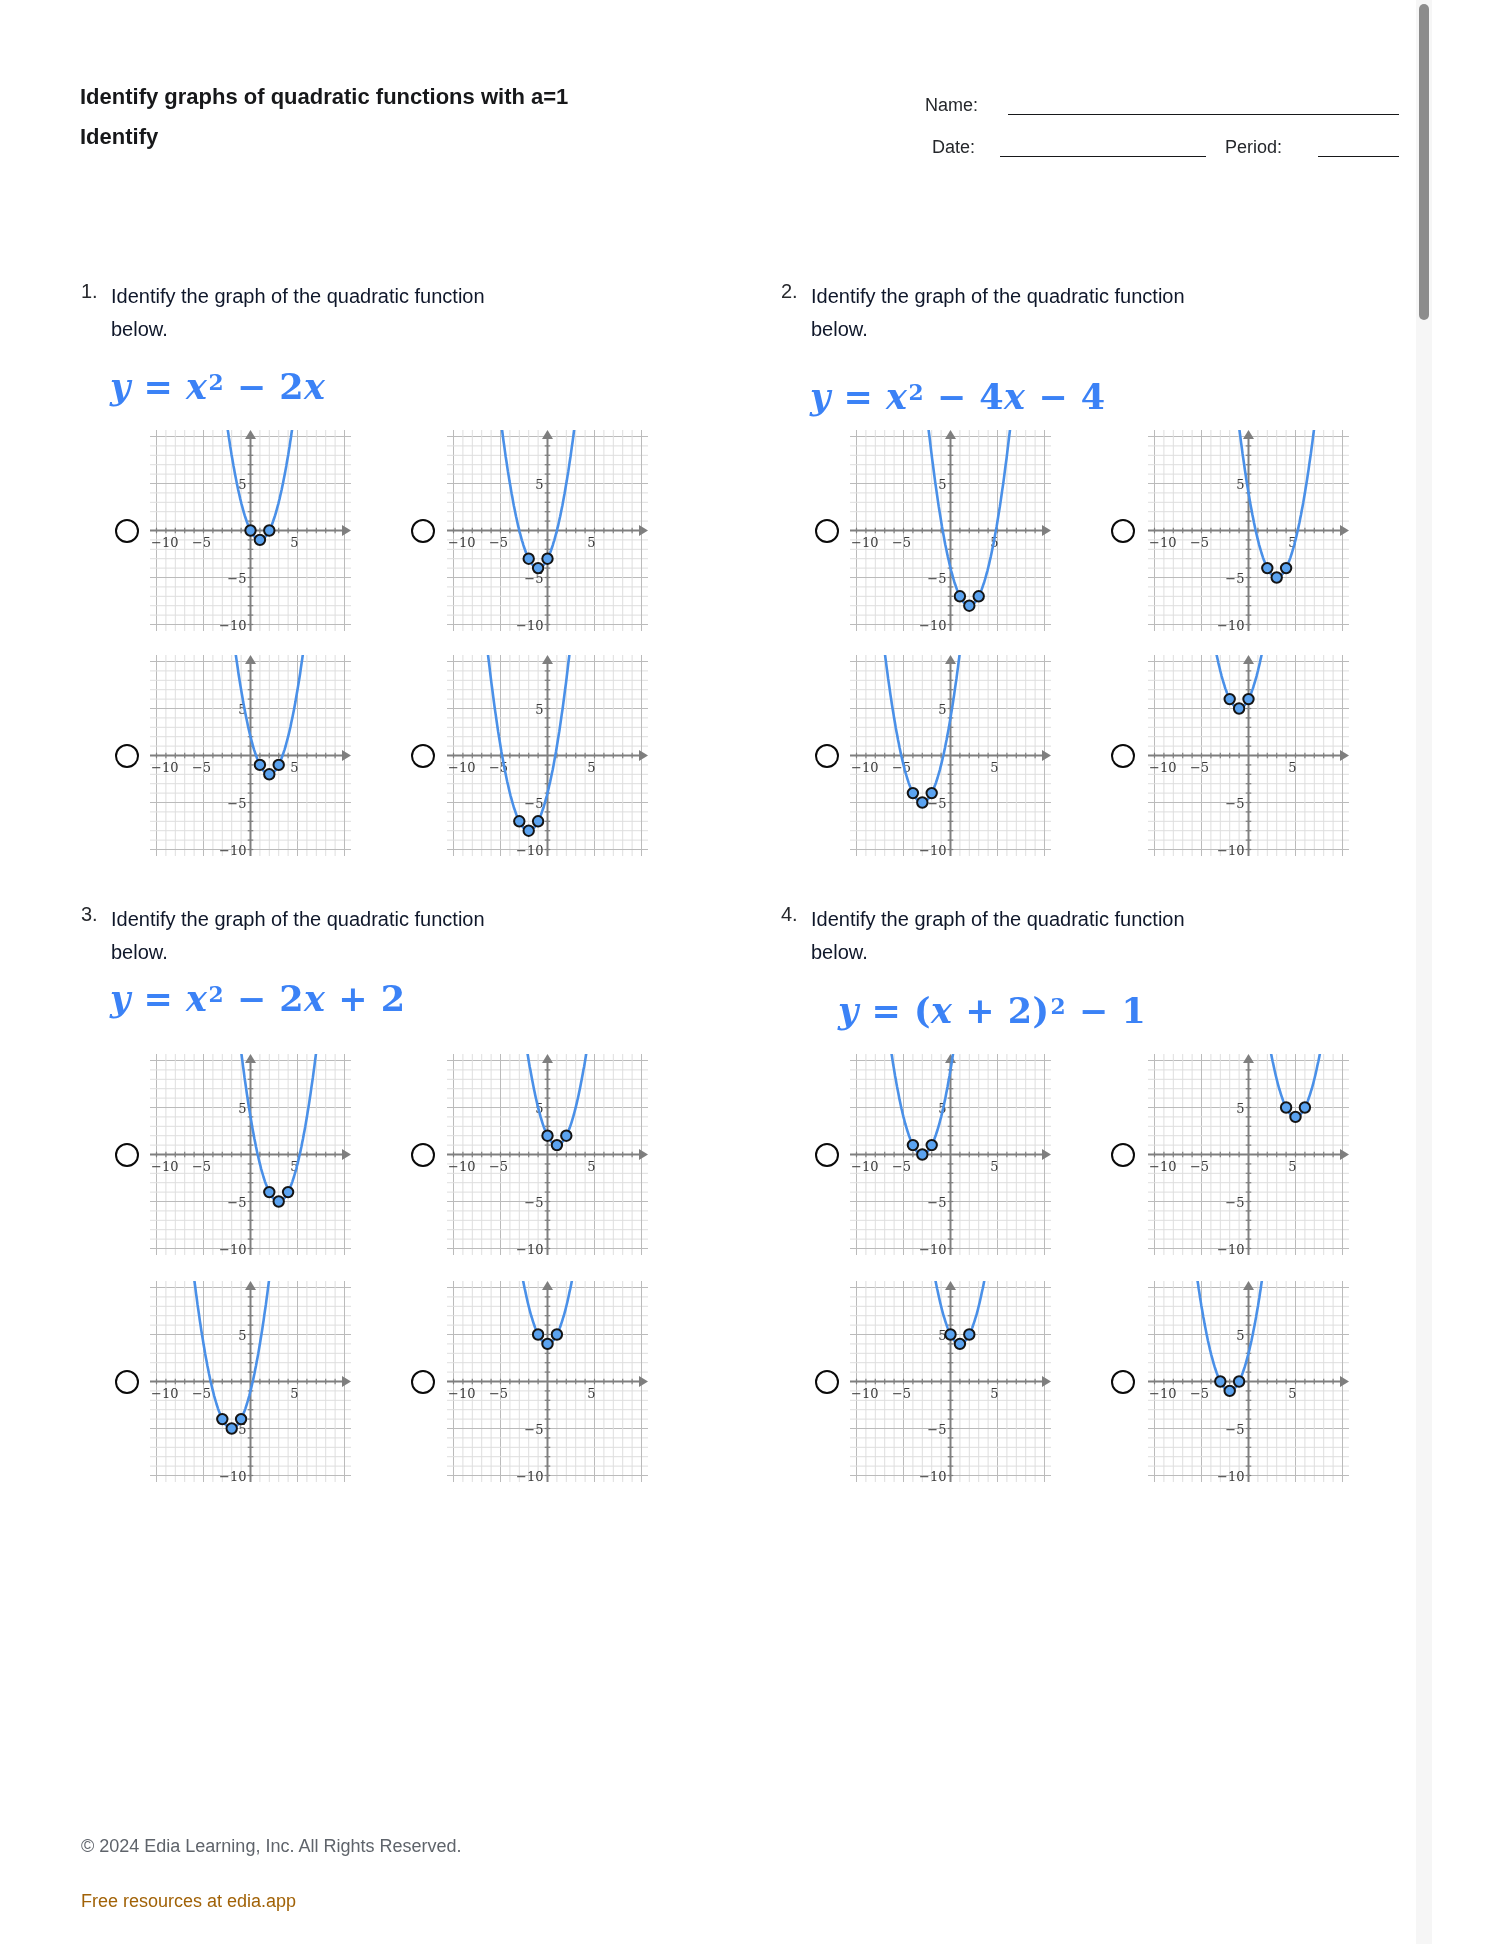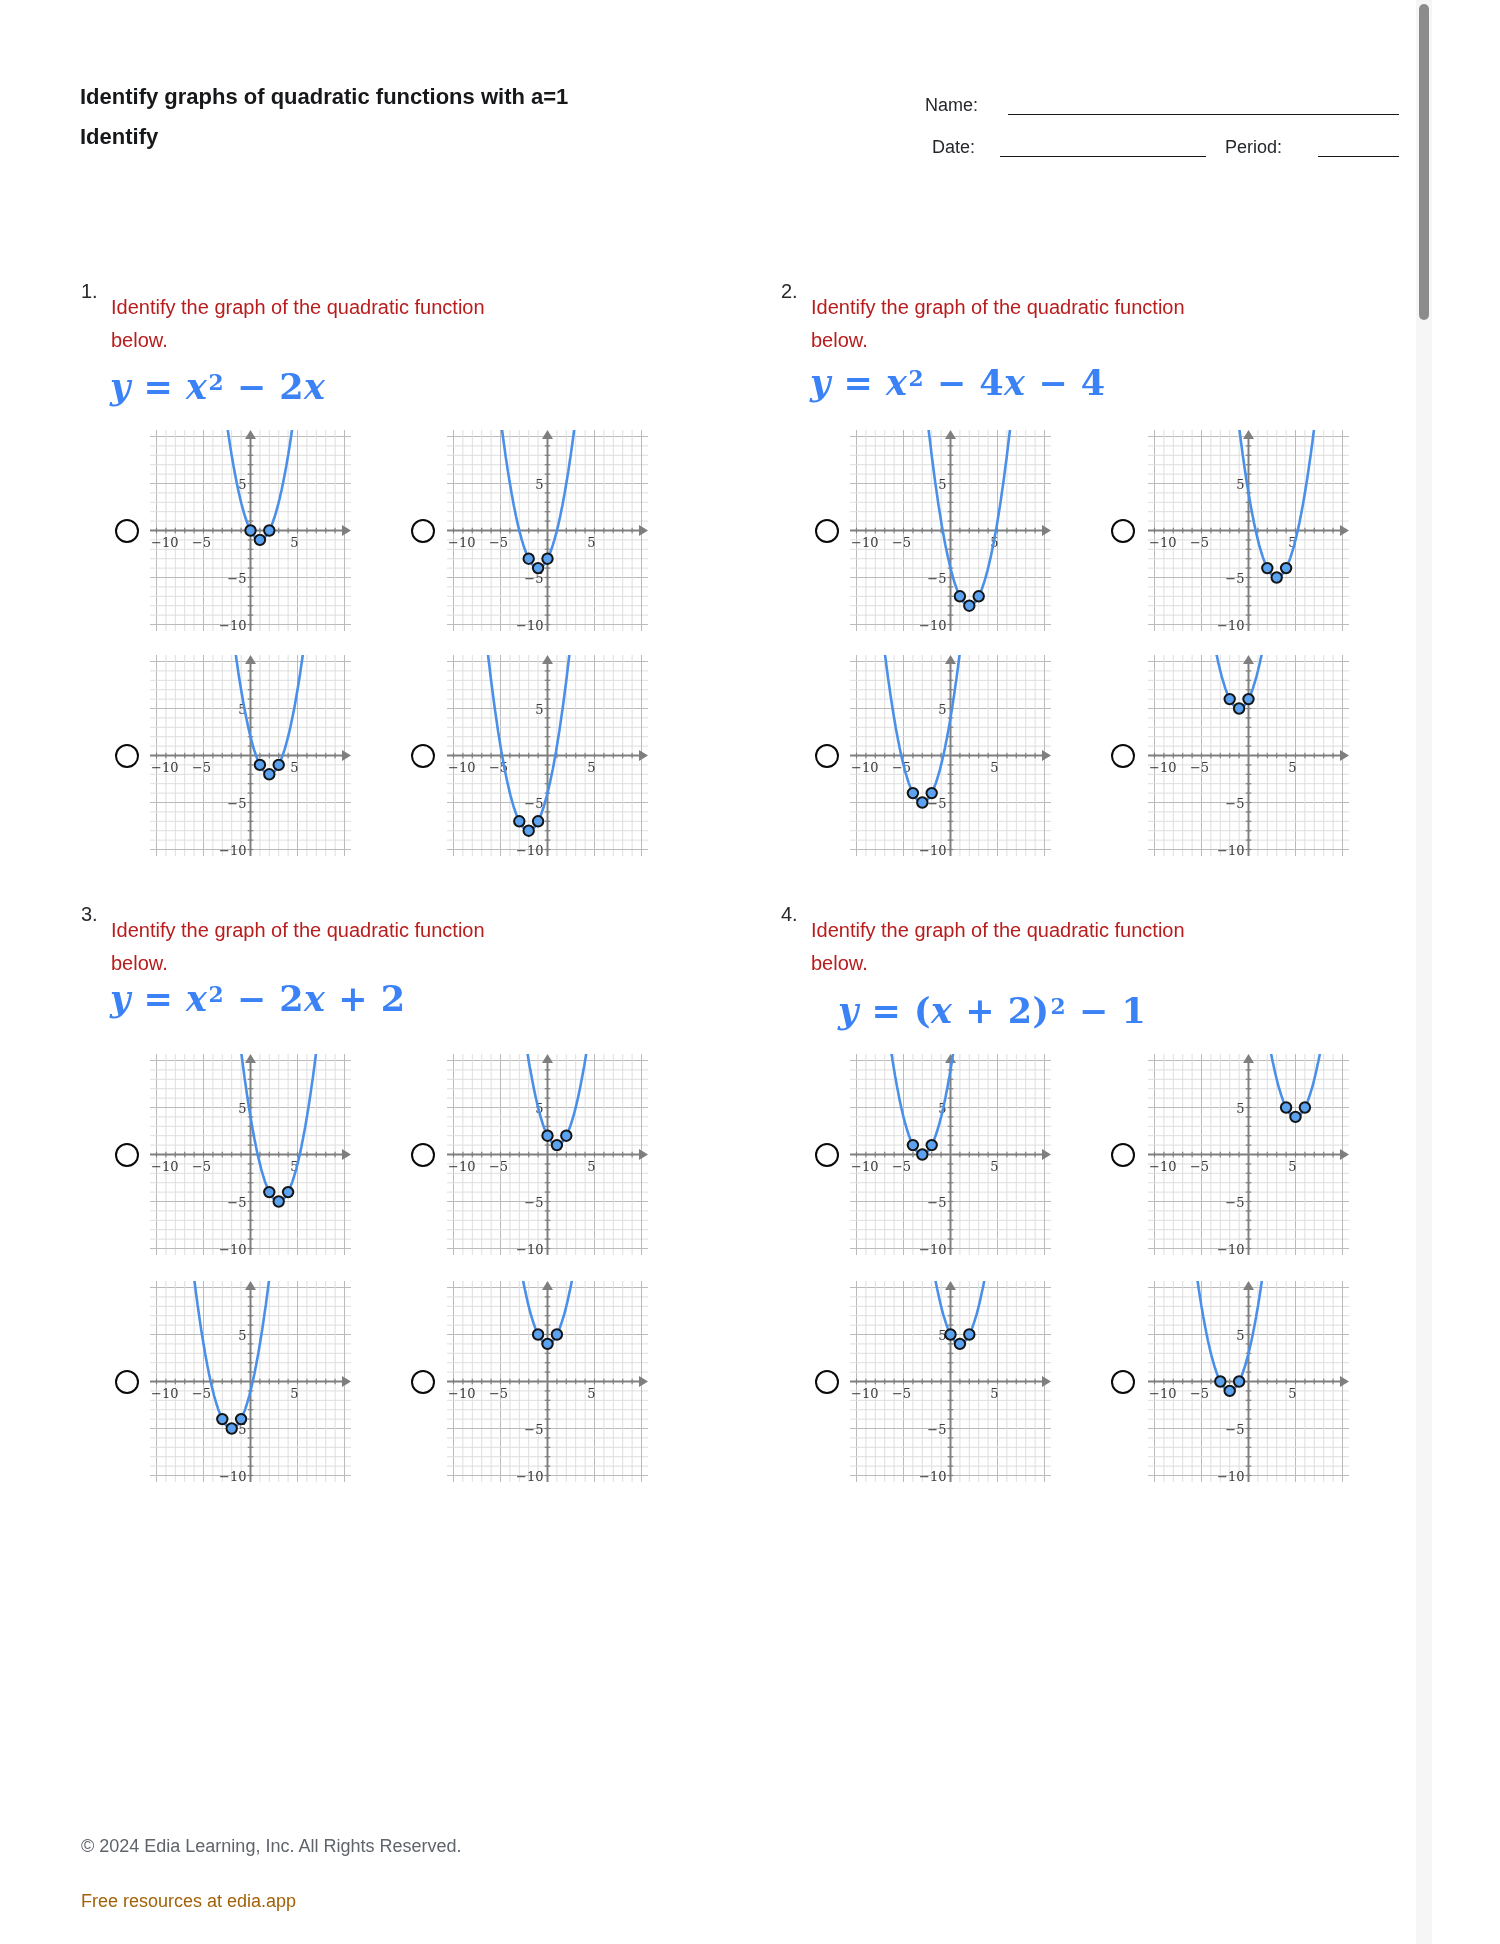--- a/index.html
+++ b/index.html
@@ -5,21 +5,21 @@
   html,body{margin:0;padding:0;background:#ffffff;}
   .page{
     position:relative;width:1432px;height:1944px;background:#ffffff;overflow:hidden;
     font-family:"Liberation Sans",sans-serif;
   }
   .title1{position:absolute;left:80px;top:84px;font-size:22px;font-weight:700;color:#17181a;}
   .title2{position:absolute;left:80px;top:124px;font-size:22px;font-weight:700;color:#17181a;}
   .hlabel{position:absolute;font-size:18px;color:#25272b;}
   .hline{position:absolute;height:0;border-top:1.6px solid #17181a;}
   .qnum{position:absolute;font-size:20px;color:#27292d;}
-  .qprompt{position:absolute;font-size:20px;color:#b91c1c;line-height:33px;white-space:nowrap;margin-top:11px;}
+  .qprompt{position:absolute;font-size:20px;color:#0f172a;line-height:33px;white-space:nowrap;}
   .qeq{
     position:absolute;font-family:"DejaVu Serif",serif;font-size:35px;color:#3b82f6;
     white-space:nowrap;letter-spacing:.5px;font-weight:bold;
   }
   .qeq i{font-style:italic;}
   .qeq sup{font-size:62%;vertical-align:9px;margin-left:1px;}
   .radio{
     position:absolute;width:24px;height:24px;box-sizing:border-box;border:2.6px solid #0a0a0a;
     border-radius:50%;background:#ffffff;cursor:pointer;
   }
@@ -440,21 +440,21 @@
           <circle cx="81.7" cy="175.7" r="5.2" fill="#5ba3f0" stroke="#141414" stroke-width="2"></circle>
           <circle cx="91.1" cy="166.3" r="5.2" fill="#5ba3f0" stroke="#141414" stroke-width="2"></circle>
         </svg>
       </div>
       <div>
         <span class="qnum" style="left: 781px; top: 280px;">2.</span>
         <div class="qprompt" style="left: 811px; top: 280px;">
           <div>Identify the graph of the quadratic function</div>
           <div>below.</div>
         </div>
-        <div class="qeq" style="left: 810px; top: 362px;"><i>y</i> = <i>x</i><sup>2</sup> − 4<i>x</i> − 4</div>
+        <div class="qeq" style="left: 810px; top: 376px;"><i>y</i> = <i>x</i><sup>2</sup> − 4<i>x</i> − 4</div>
         <span class="radio" style="left: 815px; top: 518.5px;"></span>
         <svg width="201" height="201" viewBox="0 0 201 201" class="graph" style="left: 850px; top: 430px;">
           <line x1="6.5" y1="0" x2="6.5" y2="201" stroke="#bbbbbb" stroke-width="1"></line>
           <line x1="0" y1="6.5" x2="201" y2="6.5" stroke="#bbbbbb" stroke-width="1"></line>
           <line x1="15.9" y1="0" x2="15.9" y2="201" stroke="#dedede" stroke-width="1"></line>
           <line x1="0" y1="15.9" x2="201" y2="15.9" stroke="#dedede" stroke-width="1"></line>
           <line x1="25.3" y1="0" x2="25.3" y2="201" stroke="#dedede" stroke-width="1"></line>
           <line x1="0" y1="25.3" x2="201" y2="25.3" stroke="#dedede" stroke-width="1"></line>
           <line x1="34.7" y1="0" x2="34.7" y2="201" stroke="#dedede" stroke-width="1"></line>
           <line x1="0" y1="34.7" x2="201" y2="34.7" stroke="#dedede" stroke-width="1"></line>

